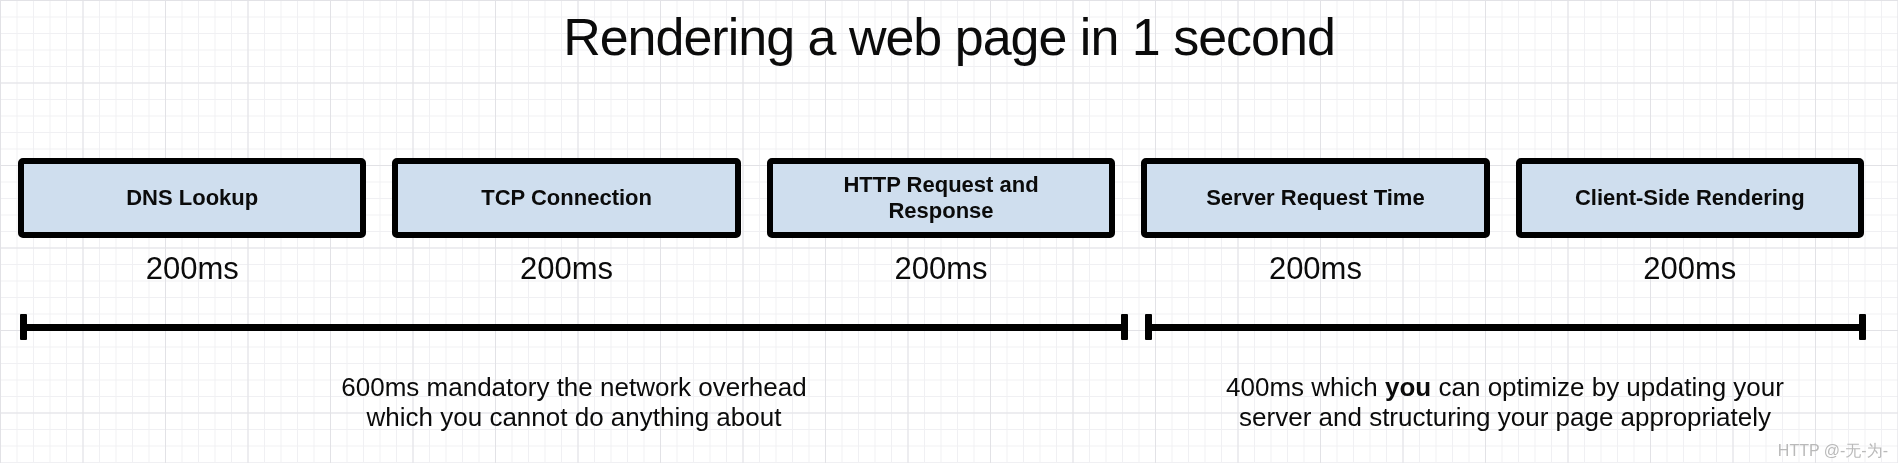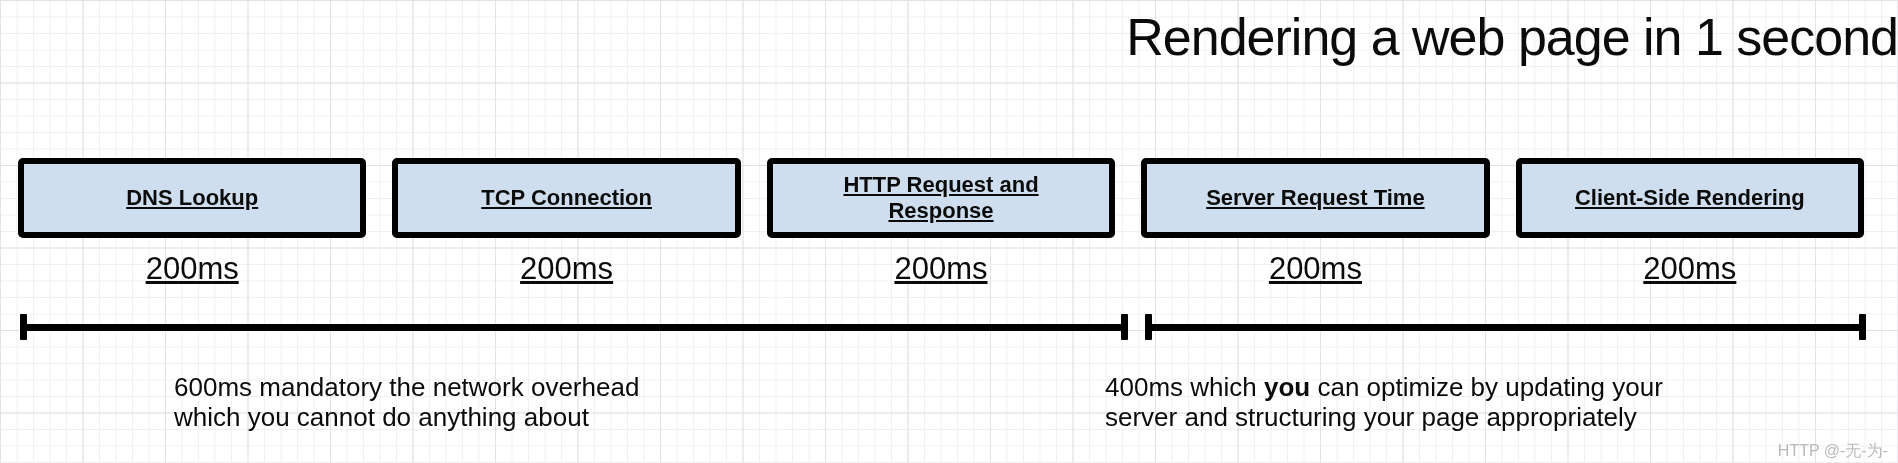--- a/index.html
+++ b/index.html
@@ -21,35 +21,34 @@
       linear-gradient(#f0f0f3 1px, transparent 1px),
       linear-gradient(90deg, #f0f0f3 1px, transparent 1px);
     background-size: 82.5px 82.5px, 82.5px 82.5px, 16.5px 16.5px, 16.5px 16.5px;
   }
 
   .title {
     position: absolute;
     top: 6px;
     left: 0;
     width: 100%;
-    text-align: right;
+    text-align: center;
     font-size: 52px;
     line-height: 62px;
     font-weight: 400;
     letter-spacing: -1px;
   }
 
   .stage-row {
     position: absolute;
     left: 18px;
     top: 158px;
     width: 1846px;
     display: flex;
     gap: 26px;
-    text-decoration: underline;
   }
   .stage-cell {
     flex: 1;
     display: flex;
     flex-direction: column;
     align-items: center;
   }
   .stage-box {
     width: 100%;
     box-sizing: border-box;
@@ -93,21 +92,21 @@
   }
   .bracket .hline {
     flex: 1;
     height: 7px;
     background: #000000;
   }
 
   .caption {
     position: absolute;
     top: 372px;
-    text-align: left;
+    text-align: center;
     font-size: 26px;
     line-height: 30px;
     font-weight: 400;
   }
   .caption-network { left: 174px; width: 800px; }
   .caption-optimizable { left: 1105px; width: 800px; }
   .caption .bold { font-weight: 700; margin-top: 32px; }
 
   .watermark {
     position: absolute;

